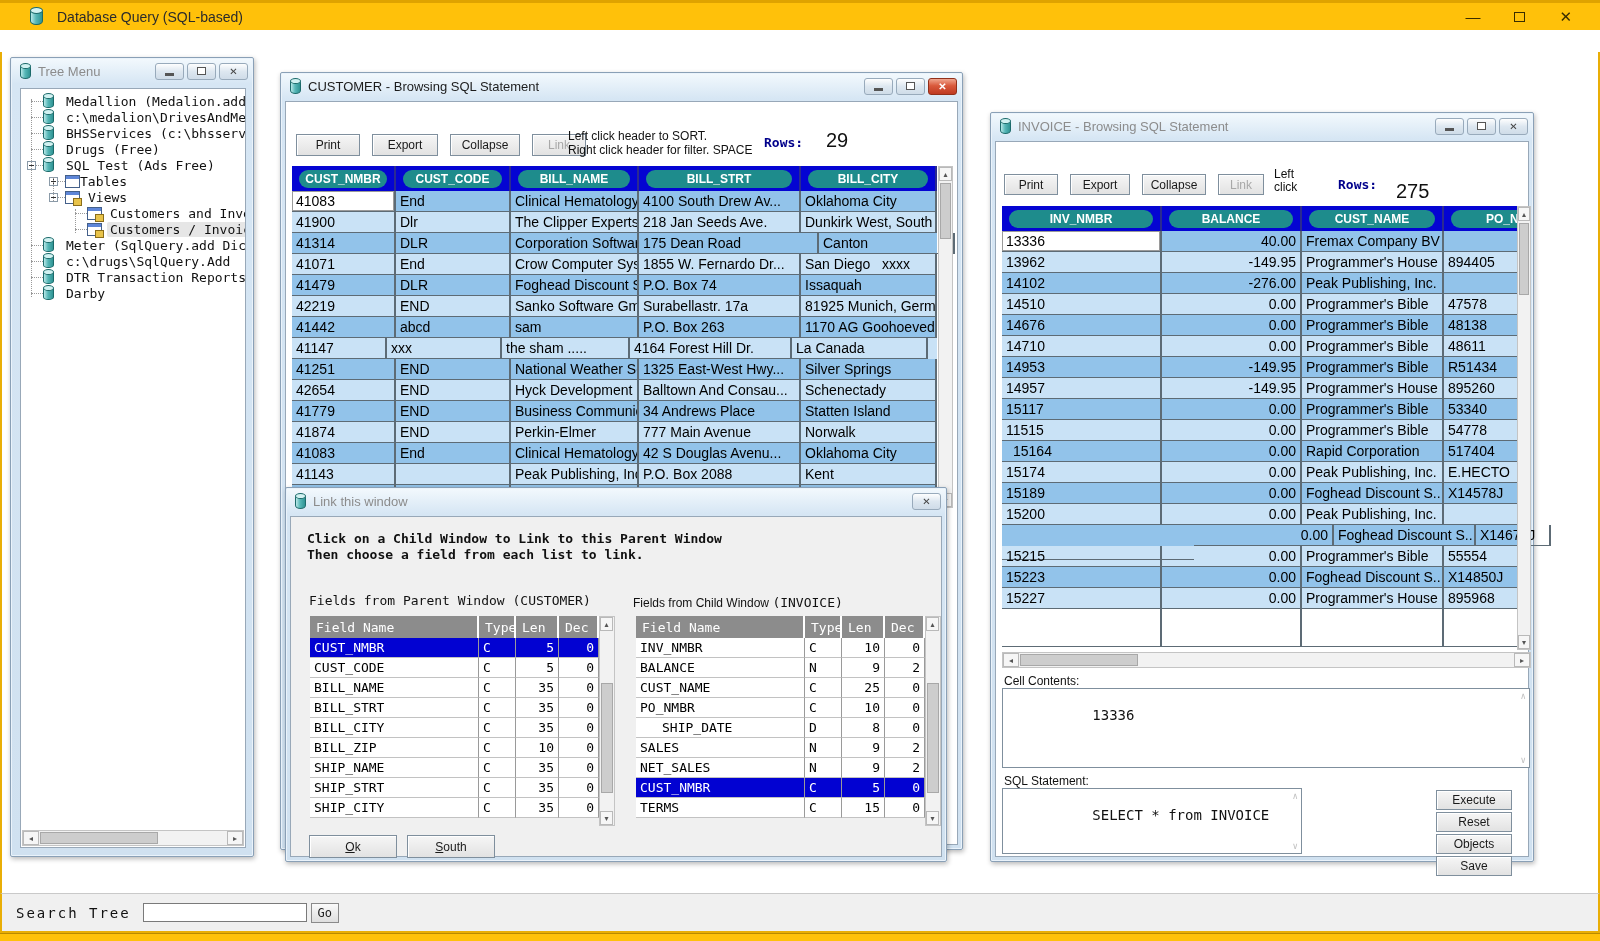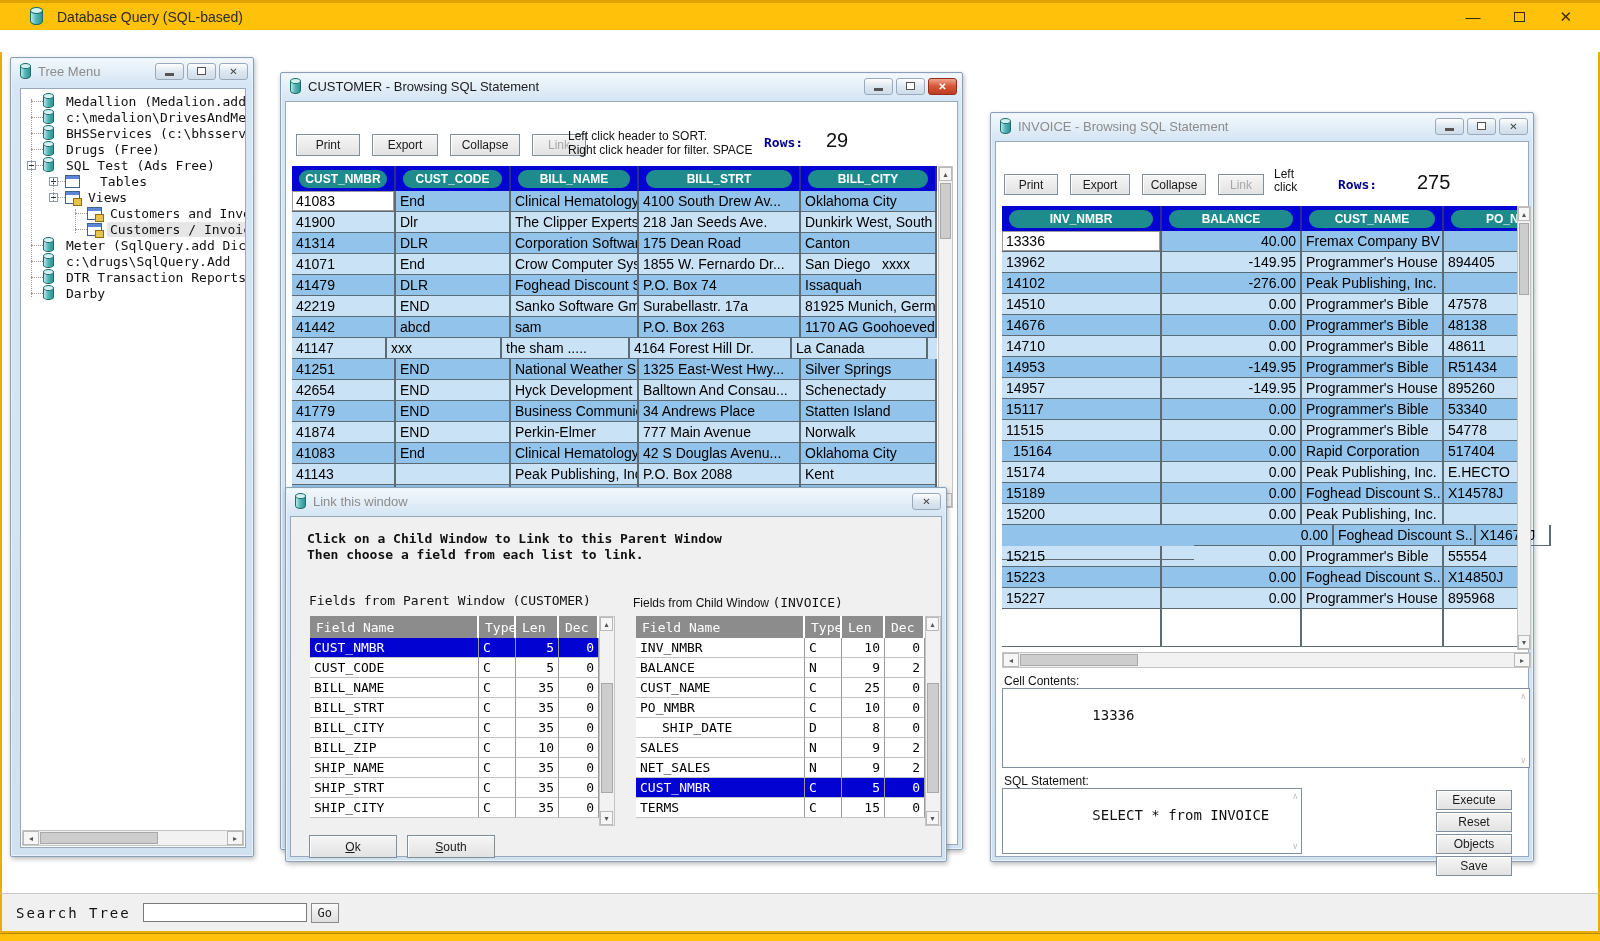--- a/index.html
+++ b/index.html
@@ -134,21 +134,21 @@
           <div class="cbtn">✕</div>
         </div>
       </div>
       <div class="content" style="left:9px; top:30px; width:226px; height:760px; overflow:hidden;">
         <div id="tree-rows">
             <div class="trow"><div class="stub" style="left: 10px; width: 14px;"></div><div class="ticon-db" style="left: 22px;"></div><span class="tlabel" style="margin-left: 42px;">Medallion (Medalion.add</span></div>
             <div class="trow"><div class="stub" style="left: 10px; width: 14px;"></div><div class="ticon-db" style="left: 22px;"></div><span class="tlabel" style="margin-left: 42px;">c:\medalion\DrivesAndMe</span></div>
             <div class="trow"><div class="stub" style="left: 10px; width: 14px;"></div><div class="ticon-db" style="left: 22px;"></div><span class="tlabel" style="margin-left: 42px;">BHSServices (c:\bhsserv</span></div>
             <div class="trow"><div class="stub" style="left: 10px; width: 14px;"></div><div class="ticon-db" style="left: 22px;"></div><span class="tlabel" style="margin-left: 42px;">Drugs (Free)</span></div>
             <div class="trow"><div class="stub" style="left: 10px; width: 14px;"></div><div class="exp" style="left: 6px;"></div><div class="ticon-db" style="left: 22px;"></div><span class="tlabel" style="margin-left: 42px;">SQL Test (Ads Free)</span></div>
-            <div class="trow"><div class="stub" style="left: 32px; width: 12px;"></div><div class="exp plus" style="left: 28px;"></div><div class="ticon-tbl" style="left: 44px;"></div><span class="tlabel" style="margin-left: 76px; text-align: right;">Tables</span></div>
+            <div class="trow"><div class="stub" style="left: 32px; width: 12px;"></div><div class="exp plus" style="left: 28px;"></div><div class="ticon-tbl" style="left: 44px;"></div><span class="tlabel" style="margin-left: 56px; text-align: right;">Tables</span></div>
             <div class="trow"><div class="stub" style="left: 32px; width: 12px;"></div><div class="exp" style="left: 28px;"></div><div class="ticon-tbl view" style="left: 44px;"></div><span class="tlabel" style="margin-left: 64px;">Views</span></div>
             <div class="trow"><div class="stub" style="left: 54px; width: 14px;"></div><div class="ticon-tbl view" style="left: 66px;"></div><span class="tlabel" style="margin-left: 86px;">Customers and Invo</span></div>
             <div class="trow selected"><div class="stub" style="left: 54px; width: 14px;"></div><div class="ticon-tbl view" style="left: 66px;"></div><span class="tlabel" style="margin-left: 86px;">Customers / Invoic</span></div>
             <div class="trow"><div class="stub" style="left: 10px; width: 14px;"></div><div class="ticon-db" style="left: 22px;"></div><span class="tlabel" style="margin-left: 42px;">Meter (SqlQuery.add Dic</span></div>
             <div class="trow"><div class="stub" style="left: 10px; width: 14px;"></div><div class="ticon-db" style="left: 22px;"></div><span class="tlabel" style="margin-left: 42px;">c:\drugs\SqlQuery.Add</span></div>
             <div class="trow"><div class="stub" style="left: 10px; width: 14px;"></div><div class="ticon-db" style="left: 22px;"></div><span class="tlabel" style="margin-left: 42px;">DTR Transaction Reports</span></div>
             <div class="trow"><div class="stub" style="left: 10px; width: 14px;"></div><div class="ticon-db" style="left: 22px;"></div><span class="tlabel" style="margin-left: 42px;">Darby</span></div>
           </div>
         <div class="guide" id="guide-root" style="left: 10px; top: 10px; height: 198px;"></div>
         <div class="guide" id="guide-l2" style="left: 32px; top: 88px; height: 24px;"></div>
@@ -222,21 +222,21 @@
               <div class="g-cell" style="width: 104px; justify-content: flex-start;">41900</div>
               <div class="g-cell" style="width: 115px; justify-content: flex-start;">Dlr</div>
               <div class="g-cell" style="width: 128px; justify-content: flex-start;">The Clipper Experts</div>
               <div class="g-cell" style="width: 162px; justify-content: flex-start;">218 Jan Seeds Ave.</div>
               <div class="g-cell" style="width: 136px; justify-content: flex-start;">Dunkirk West, South</div>
             </div>
             <div class="g-row odd">
               <div class="g-cell" style="width: 104px; justify-content: flex-start;">41314</div>
               <div class="g-cell" style="width: 115px; justify-content: flex-start;">DLR</div>
               <div class="g-cell" style="width: 128px; justify-content: flex-start;">Corporation Software...</div>
-              <div class="g-cell" style="width: 162px; justify-content: flex-start;">175 Dean Road</div>
+              <div class="g-cell" style="width: 180px; justify-content: flex-start;">175 Dean Road</div>
               <div class="g-cell" style="width: 136px; justify-content: flex-start;">Canton</div>
             </div>
             <div class="g-row even">
               <div class="g-cell" style="width: 104px; justify-content: flex-start;">41071</div>
               <div class="g-cell" style="width: 115px; justify-content: flex-start;">End</div>
               <div class="g-cell" style="width: 128px; justify-content: flex-start;">Crow Computer Syst...</div>
               <div class="g-cell" style="width: 162px; justify-content: flex-start;">1855 W. Fernardo Dr...</div>
               <div class="g-cell" style="width: 136px; justify-content: flex-start;">San Diego   xxxx</div>
             </div>
             <div class="g-row odd">
@@ -528,21 +528,21 @@
           </div>
         <div class="pbtn" style="left:146px; top:32px; width:64px; height:21px;">
             <span>Collapse</span>
           </div>
         <div class="pbtn disabled" style="left:222px; top:32px; width:46px; height:21px;">
             <span>Link</span>
           </div>
         <div class="hint" style="left:278px; top:26px;">Left</div>
         <div class="hint" style="left:278px; top:39px;">click</div>
         <div class="rows-label" style="left:342px; top:35px;">Rows:</div>
-        <div class="rows-count" style="left:400px; top:29px;margin-left:21px;">275</div>
+        <div class="rows-count" style="left:400px; top:38px;">275</div>
 
         <div class="sqlgrid invoice-grid" style="left:6px; top:64px; width:517px;">
             <div class="g-head">
               <div class="g-hcell" style="width: 160px;">
                 <span class="pill">INV_NMBR</span>
               </div>
               <div class="g-hcell" style="width: 140px;">
                 <span class="pill">BALANCE</span>
               </div>
               <div class="g-hcell" style="width: 142px;">

